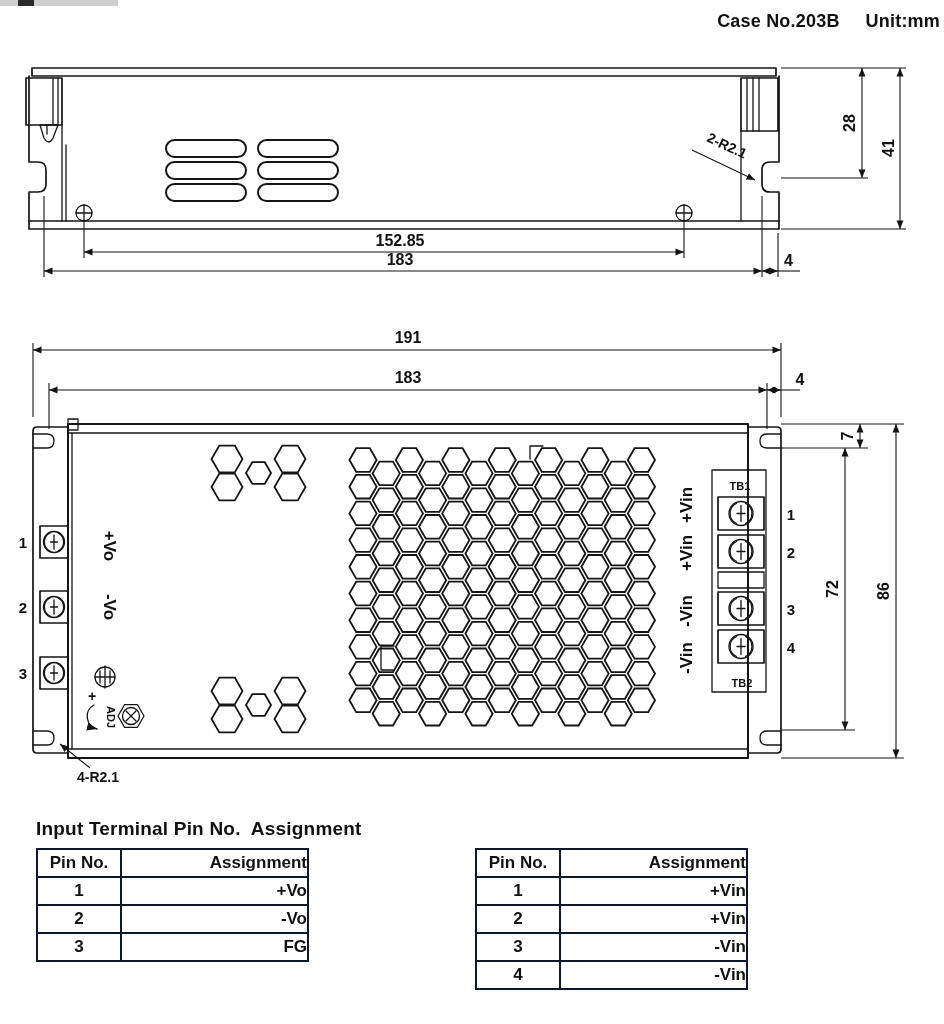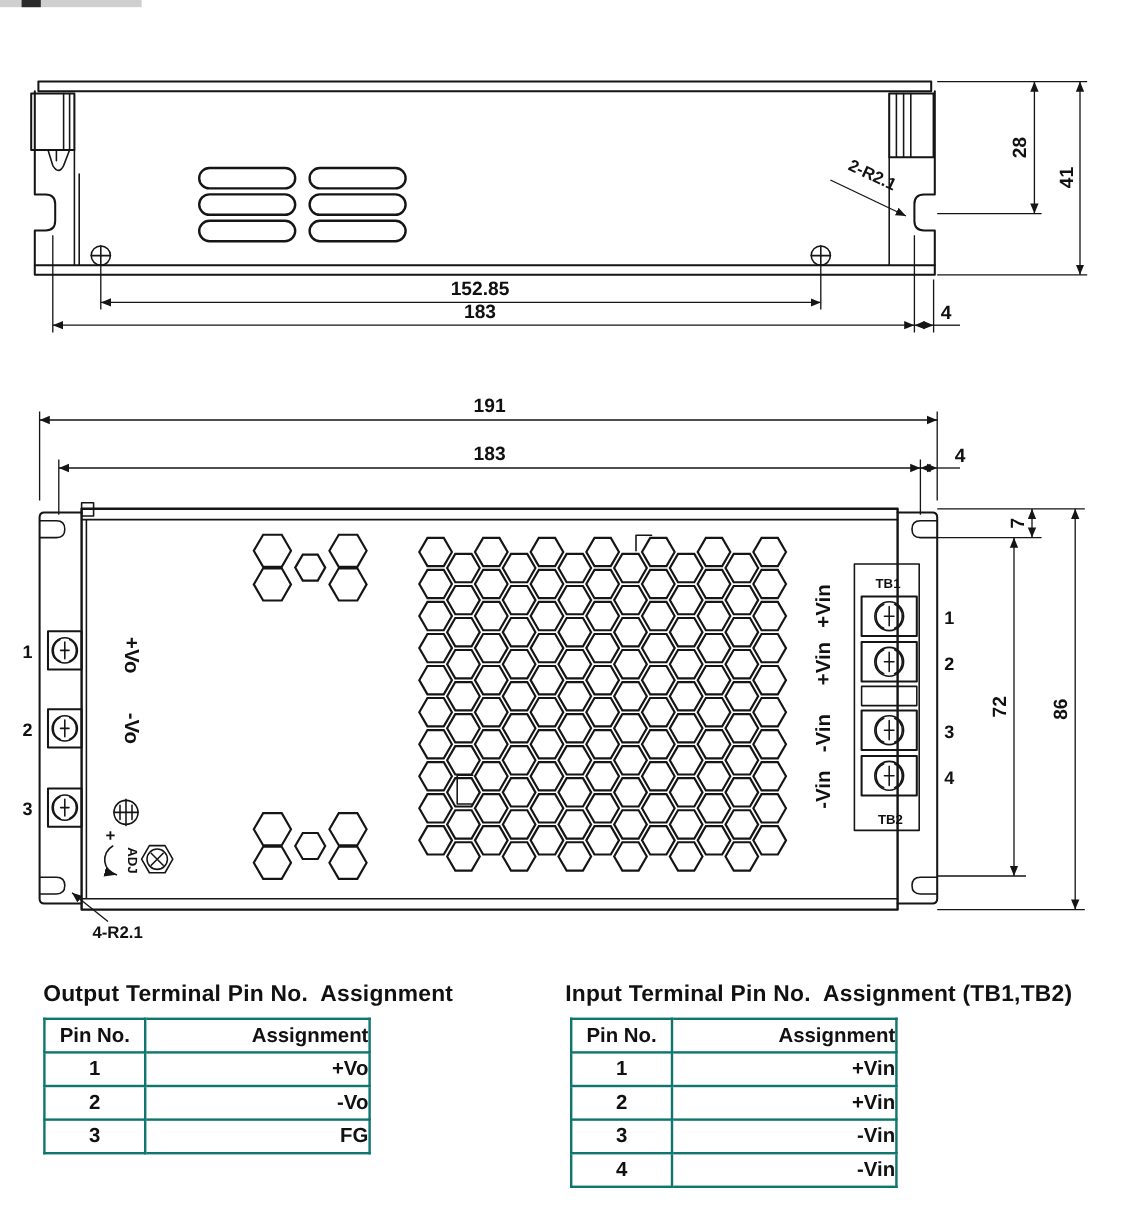--- a/index.html
+++ b/index.html
@@ -16,35 +16,39 @@
   .vent{fill:none;stroke:#151515;stroke-width:2;}
   .dimline{fill:none;stroke:#151515;stroke-width:1.1;}
   .dimtxt{font:700 16px "Liberation Sans",sans-serif;fill:#111;}
   .lbl{font:600 17px "Liberation Sans",sans-serif;fill:#111;}
   .pin{font:600 15px "Liberation Sans",sans-serif;fill:#111;}
   .tbtxt{font:700 11px "Liberation Sans",sans-serif;fill:#111;}
   .small{font:600 14px "Liberation Sans",sans-serif;fill:#111;}
   #hexgrid polygon{fill:none;stroke:#151515;stroke-width:1.8;}
   .tbl-title{position:absolute;font-size:19px;font-weight:700;white-space:pre;letter-spacing:.2px;}
   table.pins{position:absolute;border-collapse:collapse;background:#fff;}
-  table.pins td{border:2px solid #0f766e;height:26px;font-size:17px;font-weight:600;
+  table.pins td{border:2px solid #0f172a;height:26px;font-size:17px;font-weight:600;
                 font-family:"Liberation Sans",sans-serif;padding:0;}
   table.pins{border:2.5px solid #111;}
   td.c-pin{width:82px;text-align:center;}
   td.c-asg{width:176px;text-align:right;padding-left:9px !important;}
 </style>
 </head>
 <body>
 
 <div class="page">
 
   <div class="logo-artifact">
       <div class="blob"></div>
     </div>
 
+  <div class="hdr">
+    <span>Case No.203B</span>
+    <span>Unit:mm</span>
+  </div>
 
   <svg class="drawing" width="944" height="810" viewBox="0 0 944 810">
     <defs>
       <marker id="arr" viewBox="0 0 10 9" refX="8.6" refY="4.5" markerWidth="9" markerHeight="9" orient="auto-start-reverse">
         <path d="M0,1 L8.6,4.5 L0,8 Z" fill="#151515"></path>
       </marker>
       <g id="scrA">
         <circle r="10.5" class="ol thin"></circle>
         <path class="ol thin" d="M-4,-9 A10,10 0 0 0 -4,9 M4,-9 A10,10 0 0 1 4,9"></path>
         <path class="ol thin" d="M0,-7 V7 M-3.5,0 H3.5"></path>
@@ -330,21 +334,21 @@
         <text class="dimtxt" x="408" y="343" text-anchor="middle">191</text>
         <text class="dimtxt" x="408" y="383" text-anchor="middle">183</text>
         <text class="dimtxt" x="800" y="385" text-anchor="middle">4</text>
         <text class="dimtxt" transform="translate(853,436) rotate(-90)" text-anchor="middle">7</text>
         <text class="dimtxt" transform="translate(838,589) rotate(-90)" text-anchor="middle">72</text>
         <text class="dimtxt" transform="translate(889,591) rotate(-90)" text-anchor="middle">86</text>
       </g>
     </g>
   </svg>
 
-  <div class="tbl-title" style="left:36px;top:818px;">Output Terminal Pin No.  Assignment</div>
+  <div class="tbl-title" style="left:36px;top:818px;">Input Terminal Pin No.  Assignment</div>
   <table class="pins" style="left:36px;top:848px;">
     <tbody>
         <tr>
       <td class="c-pin">Pin No.</td>
       <td class="c-asg">Assignment</td>
     </tr>
     <tr>
       <td class="c-pin">1</td>
       <td class="c-asg">+Vo</td>
     </tr>
@@ -352,21 +356,20 @@
       <td class="c-pin">2</td>
       <td class="c-asg">-Vo</td>
     </tr>
     <tr>
       <td class="c-pin">3</td>
       <td class="c-asg">FG</td>
     </tr>
   </tbody>
     </table>
 
-  <div class="tbl-title" style="left:471px;top:818px;">Input Terminal Pin No.  Assignment (TB1,TB2)</div>
   <table class="pins" style="left:475px;top:848px;">
     <tbody>
         <tr>
       <td class="c-pin">Pin No.</td>
       <td class="c-asg">Assignment</td>
     </tr>
     <tr>
       <td class="c-pin">1</td>
       <td class="c-asg">+Vin</td>
     </tr>

